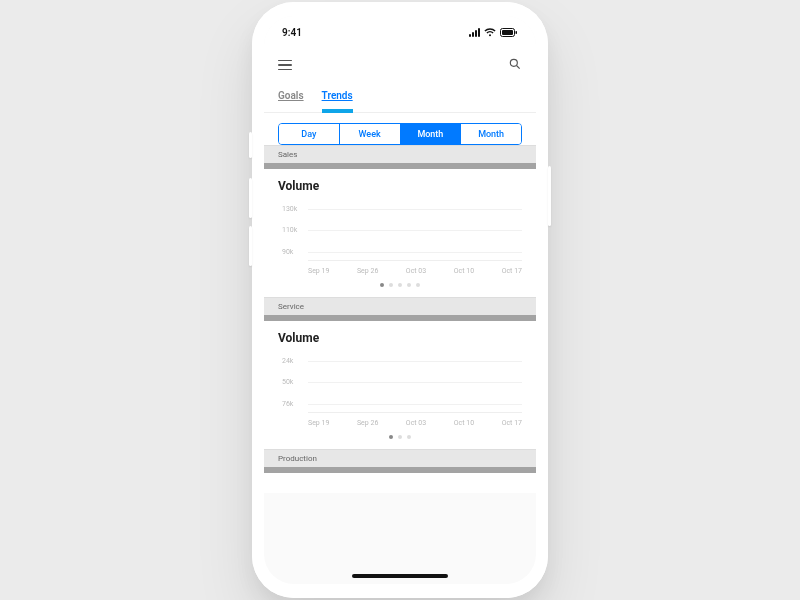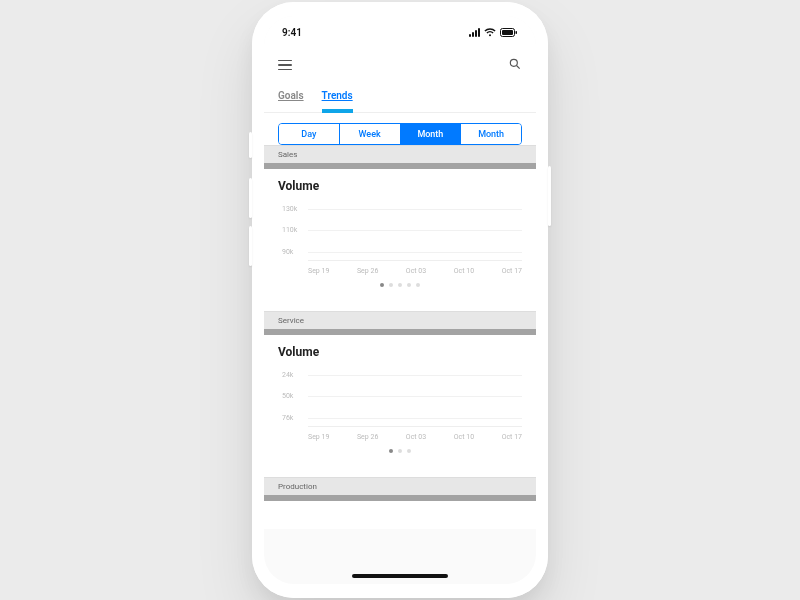--- a/index.html
+++ b/index.html
@@ -136,21 +136,21 @@
     background:#e7e7e7;
     color:#666;
     font-size:8px;
     padding:4px 14px;
     border-top:1px solid #ddd;
     border-bottom:6px solid #a3a3a3;
   }
 
   .card {
     background:#fff;
-    padding:10px 14px 18px;
+    padding:10px 14px 4px;
   }
   .card h3 {
     font-size:12px;
     font-weight:700;
     color:#222;
     margin-bottom:10px;
   }
 
   .chart {
     position:relative;

